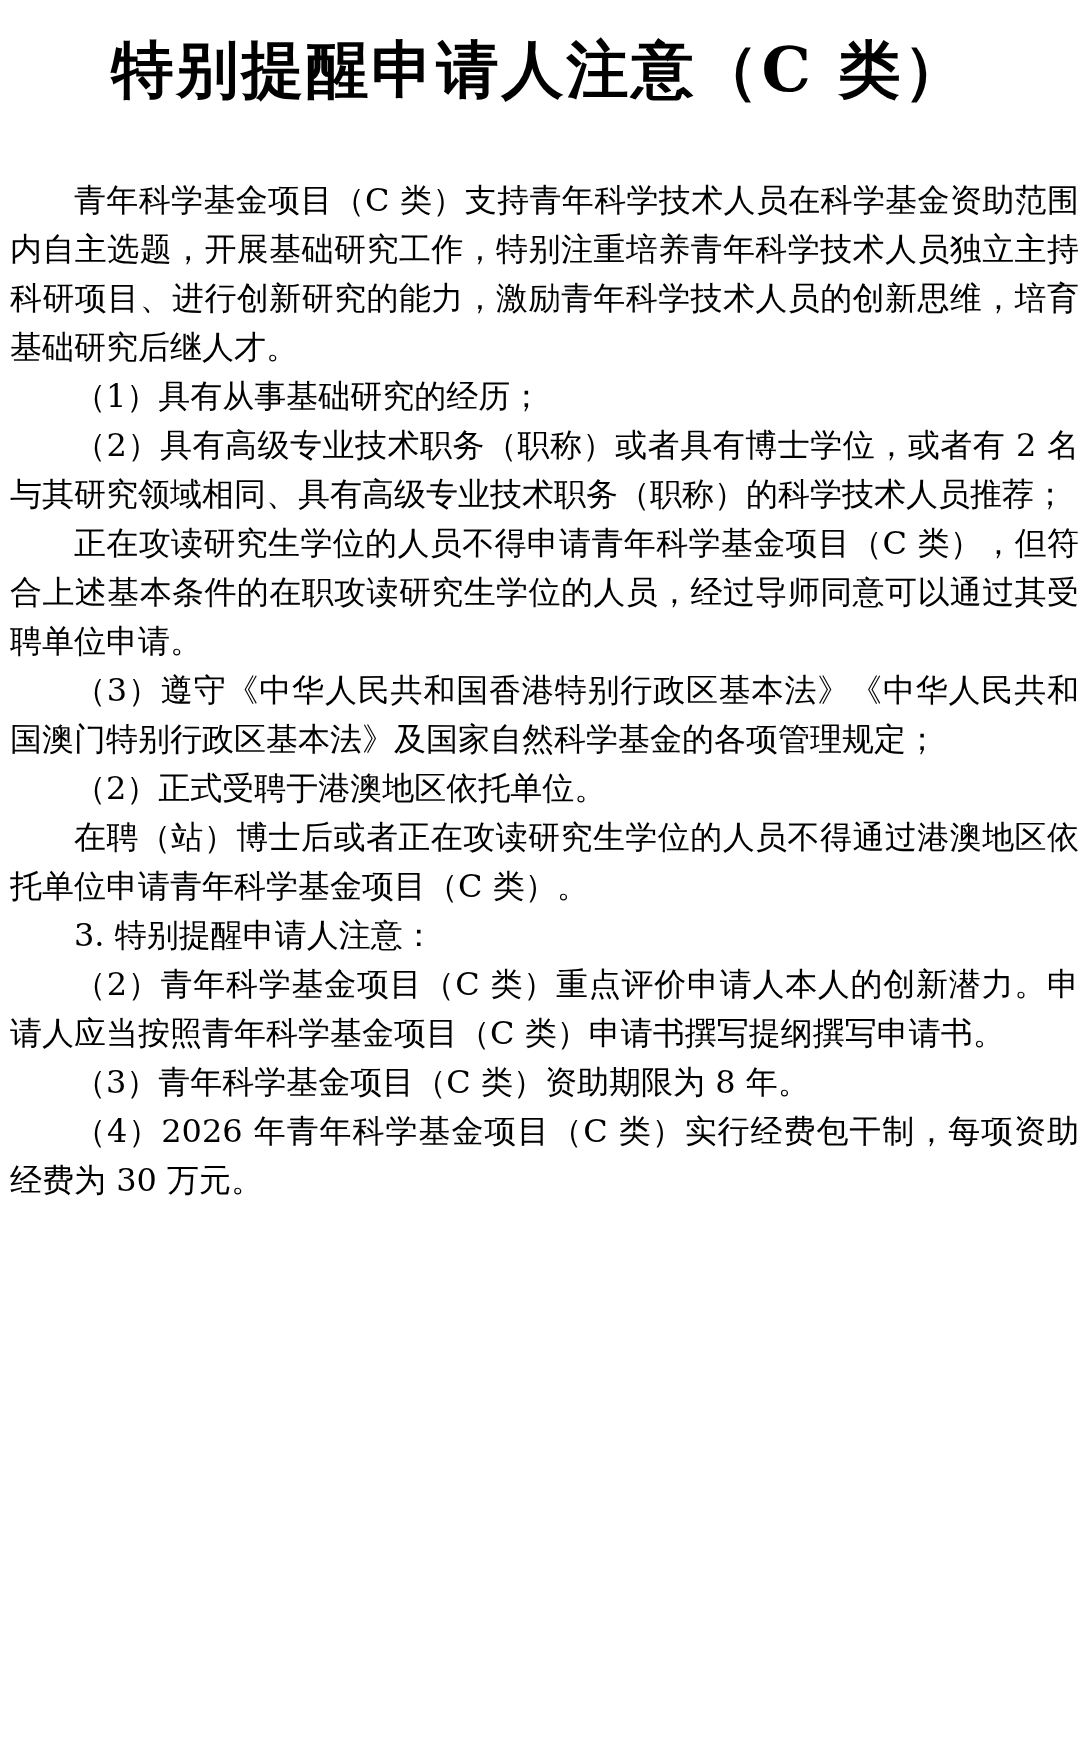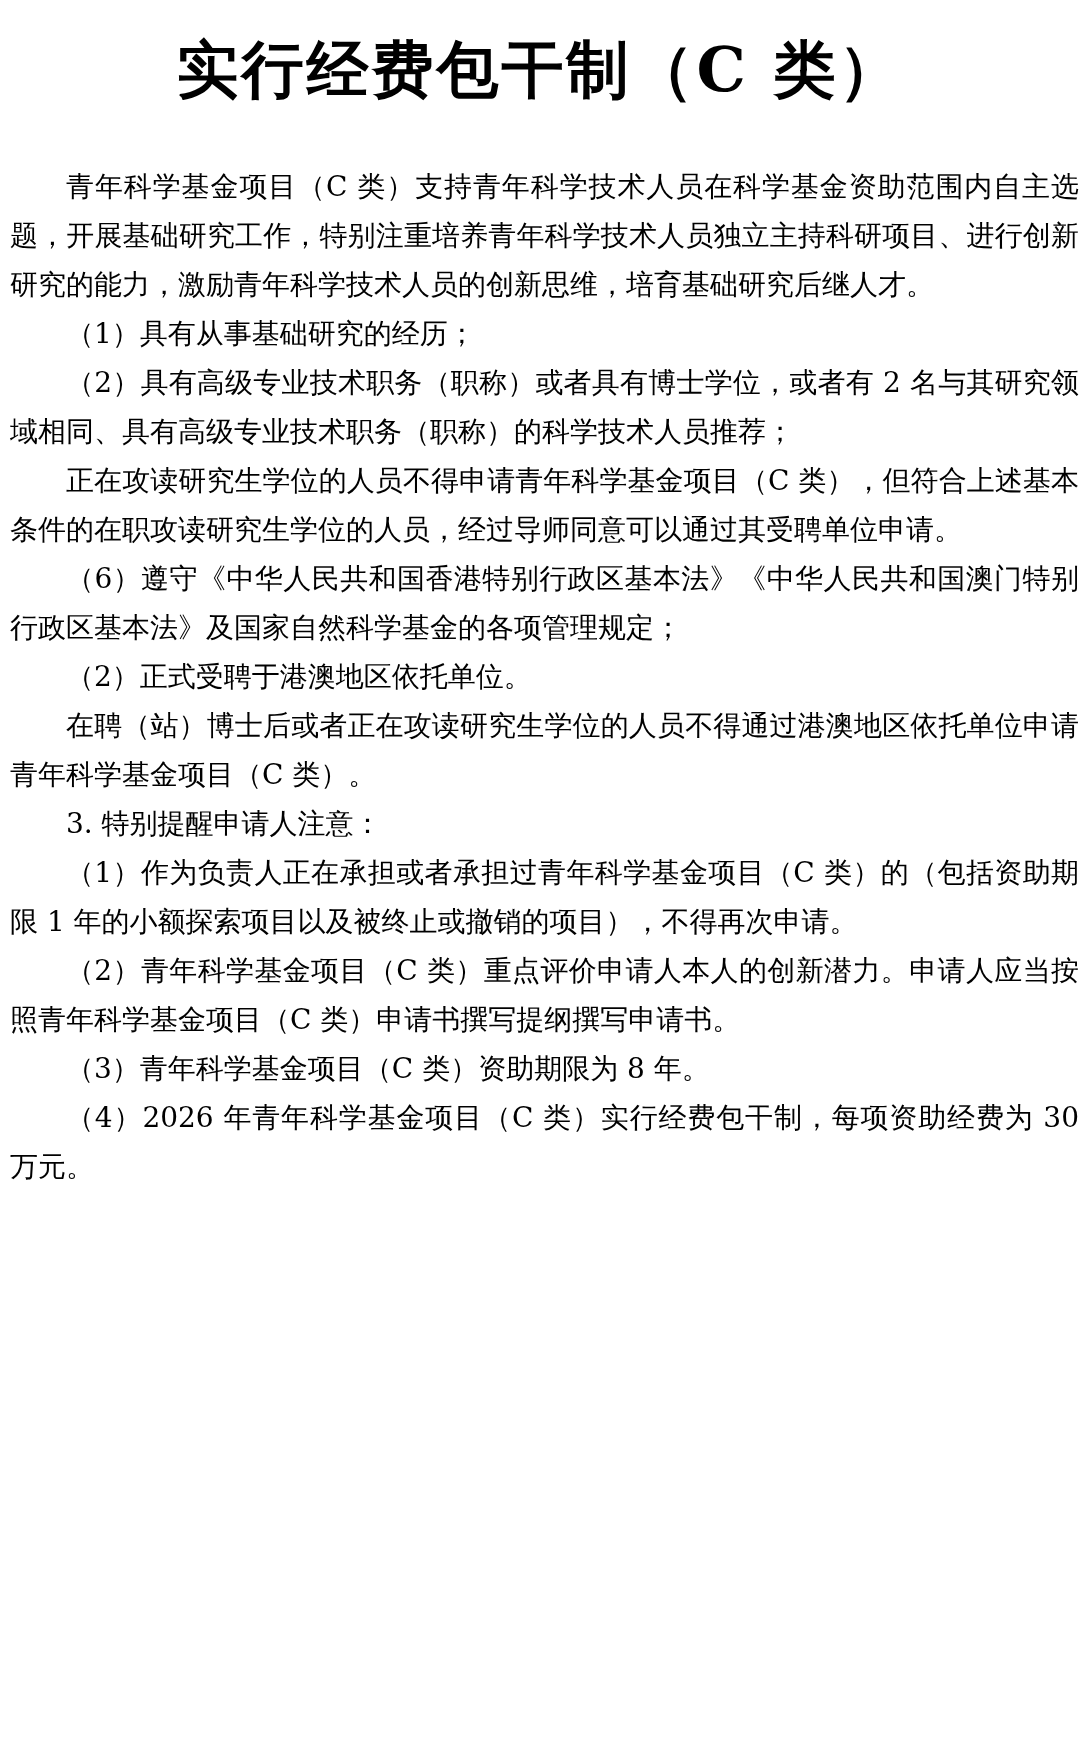--- a/index.html
+++ b/index.html
@@ -23,45 +23,44 @@
     height: 88px;
     line-height: 88px;
     text-align: center;
     font-size: 62px;
     font-weight: 900;
     letter-spacing: 3px;
     color: #000000;
     font-family: "DejaVu Serif", "Liberation Serif", serif;
   }
   .doc-body {
-    margin-top: 48px;
+    margin-top: 62px;
     padding: 0 1px 0 10px;
-    font-size: 28px;
+    font-size: 32px;
     line-height: 49px;
     text-align: justify;
     text-justify: inter-ideograph;
     color: #000000;
   }
   .doc-body p {
     margin: 0;
     text-indent: 2em;
   }
 </style>
 </head>
 <body>
 
 <div class="page">
-  <h1 class="doc-title">实行经费包干制（C 类）</h1>
+  <h1 class="doc-title">特别提醒申请人注意（C 类）</h1>
   <div class="doc-body">
       <p>青年科学基金项目（C 类）支持青年科学技术人员在科学基金资助范围内自主选题，开展基础研究工作，特别注重培养青年科学技术人员独立主持科研项目、进行创新研究的能力，激励青年科学技术人员的创新思维，培育基础研究后继人才。</p>
       <p>（1）具有从事基础研究的经历；</p>
       <p>（2）具有高级专业技术职务（职称）或者具有博士学位，或者有 2 名与其研究领域相同、具有高级专业技术职务（职称）的科学技术人员推荐；</p>
       <p>正在攻读研究生学位的人员不得申请青年科学基金项目（C 类），但符合上述基本条件的在职攻读研究生学位的人员，经过导师同意可以通过其受聘单位申请。</p>
-      <p>（6）遵守《中华人民共和国香港特别行政区基本法》《中华人民共和国澳门特别行政区基本法》及国家自然科学基金的各项管理规定；</p>
+      <p>（3）遵守《中华人民共和国香港特别行政区基本法》《中华人民共和国澳门特别行政区基本法》及国家自然科学基金的各项管理规定；</p>
       <p>（2）正式受聘于港澳地区依托单位。</p>
       <p>在聘（站）博士后或者正在攻读研究生学位的人员不得通过港澳地区依托单位申请青年科学基金项目（C 类）。</p>
       <p>3. 特别提醒申请人注意：</p>
-      <p>（1）作为负责人正在承担或者承担过青年科学基金项目（C 类）的（包括资助期限 1 年的小额探索项目以及被终止或撤销的项目），不得再次申请。</p>
       <p>（2）青年科学基金项目（C 类）重点评价申请人本人的创新潜力。申请人应当按照青年科学基金项目（C 类）申请书撰写提纲撰写申请书。</p>
       <p>（3）青年科学基金项目（C 类）资助期限为 8 年。</p>
       <p>（4）2026 年青年科学基金项目（C 类）实行经费包干制，每项资助经费为 30 万元。</p>
     </div>
 </div>
 
 </body></html>

